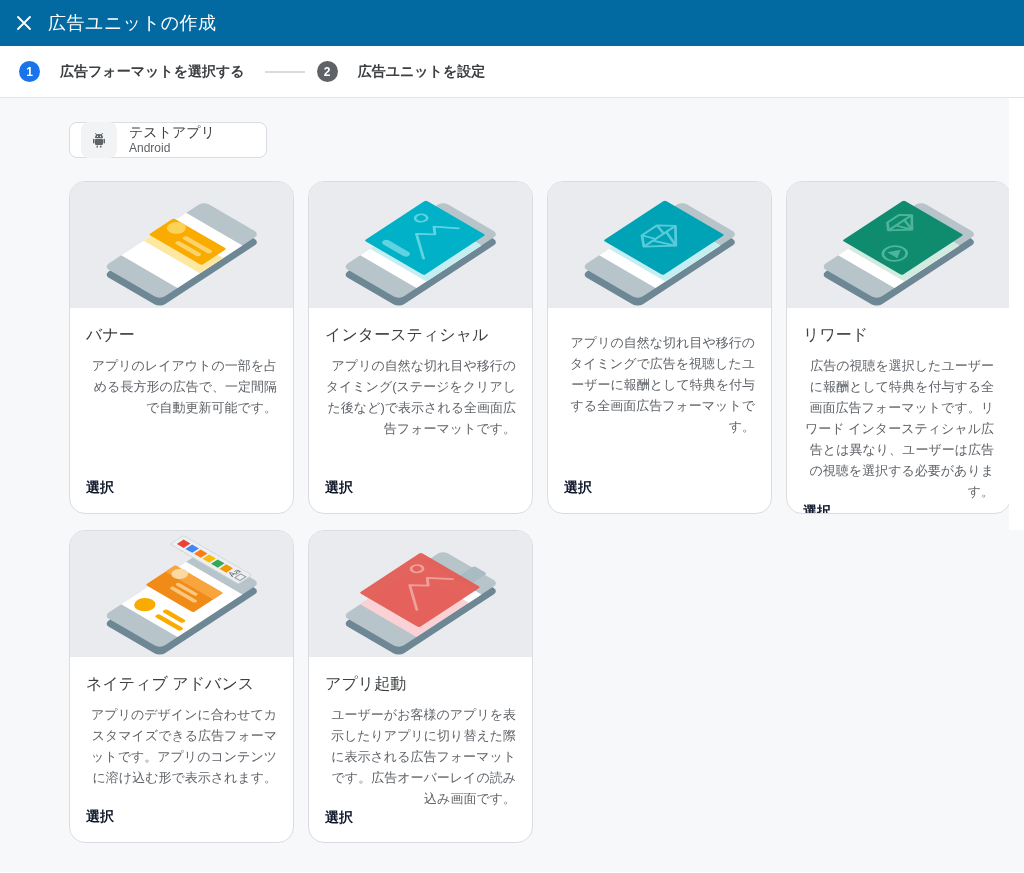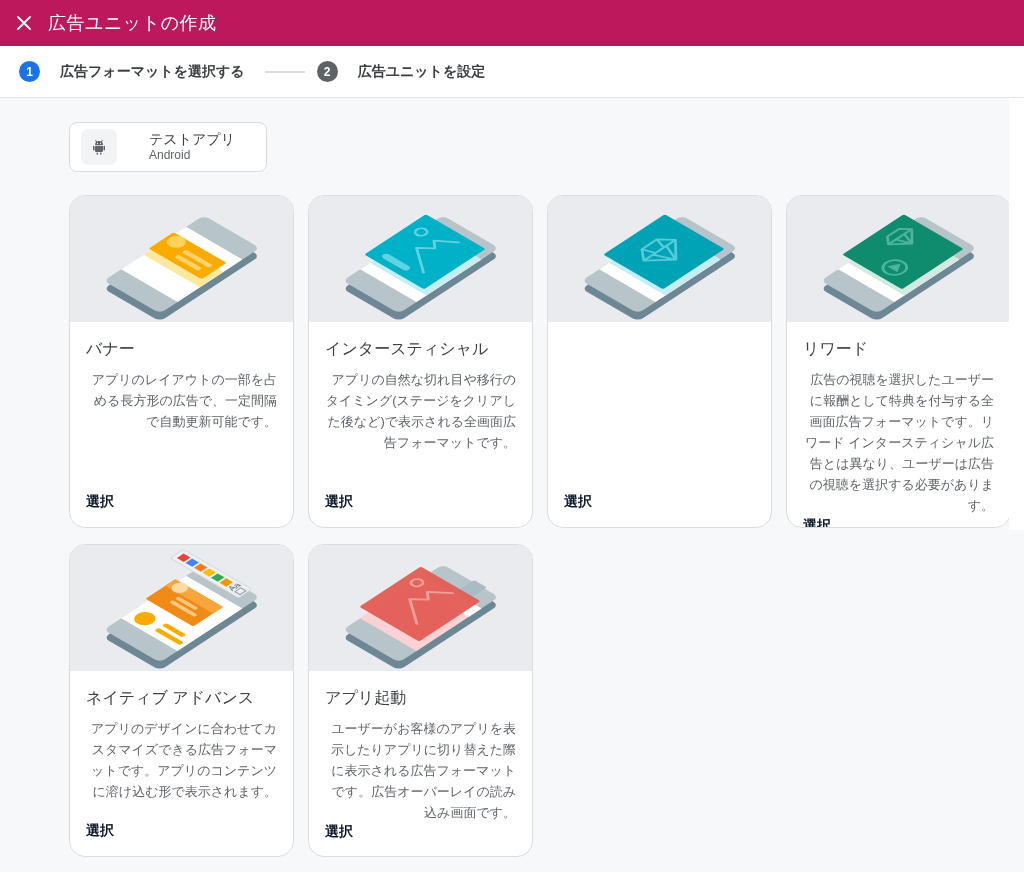--- a/index.html
+++ b/index.html
@@ -2,38 +2,38 @@
 <html><head>
 <meta charset="utf-8">
 <style>
   * { box-sizing: border-box; margin: 0; padding: 0; }
   html,body { width:1024px; height:873px; }
   body {
     font-family: "Liberation Sans", "DejaVu Sans", sans-serif;
     background:#ffffff; color:#3c4043; overflow:hidden;
   }
   
-  .app-header{ height:46px; background:#be185d; display:flex; align-items:center; }
+  .app-header{ height:46px; background:#0369a1; display:flex; align-items:center; }
   .close-btn{ width:48px; height:46px; display:flex; align-items:center; justify-content:center; cursor:pointer; }
   .header-title{ color:#fff; font-size:18px; letter-spacing:.5px; }
   
   .stepper{ height:52px; background:#fff; border-bottom:1px solid #e3e6e8; display:flex; align-items:center; padding-left:19px; }
   .step{ display:flex; align-items:center; }
   .step-circle{ width:21px; height:21px; border-radius:50%; color:#fff; font-size:12px; font-weight:bold;
     display:flex; align-items:center; justify-content:center; flex:none; }
   .step-active .step-circle{ background:#1a73e8; }
   .step-inactive .step-circle{ background:#5f6368; }
   .step-label{ font-size:14px; font-weight:bold; color:#3c4043; margin-left:20px; }
   .connector{ width:40px; height:2px; background:#dadce0; margin:0 12px 0 20px; }
   
   .content{ position:relative; height:774px; background:#f7f8f9; padding:24px 0 0 69px; }
   .scroll-gutter{ position:absolute; top:0; right:0; width:15px; height:432px; background:#ffffff; }
   
-  .app-chip{ width:198px; height:50px; background:#fff; border:1px solid #dadce0; border-radius:8px;
-    display:flex; align-items:center; padding:0 11px; margin-bottom:23px;gap:20px; }
+  .app-chip{ width:198px; height:36px; background:#fff; border:1px solid #dadce0; border-radius:8px;
+    display:flex; align-items:center; padding:0 11px; margin-bottom:23px; }
   .chip-icon{ width:36px; height:36px; border-radius:8px; background:#f1f3f4; display:flex;
     align-items:center; justify-content:center; flex:none; }
   .chip-text{ margin-left:12px; }
   .chip-name{ font-size:14px; color:#3c4043; line-height:1.3; }
   .chip-platform{ font-size:12px; color:#5f6368; line-height:1.3; }
   
   .cards-grid{ display:grid; grid-template-columns:repeat(4,225px); gap:16px 14px; }
   .format-card{ background:#fff; border:1px solid #dadce0; border-radius:16px; overflow:hidden;
     display:flex; flex-direction:column; }
   .format-card.row1{ height:333px; }
@@ -170,20 +170,21 @@
           <g transform="matrix(0.84,-0.55,0.86,0.5,34,77)">
             <rect x="30" y="-4" width="74" height="70" rx="2" fill="#00a3b5"></rect>
             <g stroke="#58cbdb" stroke-width="2.3" fill="none" stroke-linejoin="round">
               <path d="M47 27 L57 15 L75 15 L85 27 L66 46 Z"></path>
               <path d="M47 27 L85 27 M66 46 L58 27 M66 46 L74 27 M57 15 L61 27 M75 15 L71 27"></path>
             </g>
           </g>
         </svg>
       </div>
       <div class="card-body">
+        <div class="card-desc">アプリの自然な切れ目や移行のタイミングで広告を視聴したユーザーに報酬として特典を付与する全画面広告フォーマットです。</div>
         <div class="card-action">選択</div>
       </div>
     </div>
 
     <div class="format-card row1">
       <div class="illus">
         <svg viewBox="0 0 225 126">
           <g transform="matrix(0.84,-0.55,0.86,0.5,34,93)">
               <rect width="120" height="66" rx="6" fill="#6d8795"></rect>
             </g>

